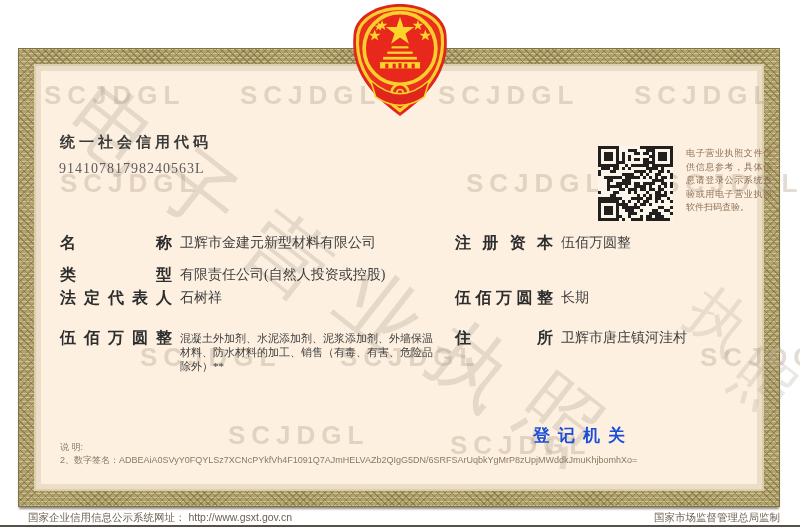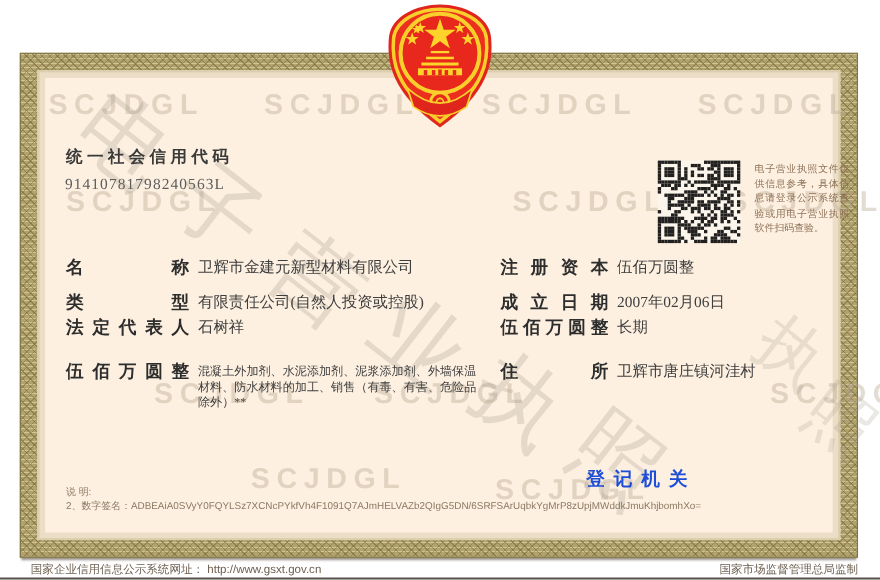--- a/index.html
+++ b/index.html
@@ -479,23 +479,20 @@
   <div class="row col-l r2">
     <span class="flabel">法定代表人</span><span class="fvalue">石树祥</span>
   </div>
   <div class="row col-l r3">
     <span class="flabel">伍佰万圆整</span><span class="fvalue small">混凝土外加剂、水泥添加剂、泥浆添加剂、外墙保温材料、防水材料的加工、销售（有毒、有害、危险品除外）**</span>
   </div>
 
   <div class="row col-r r0">
     <span class="flabel">注册资本</span><span class="fvalue">伍佰万圆整</span>
   </div>
-  <div class="row col-r r1">
-    <span class="flabel">成立日期</span><span class="fvalue">2007年02月06日</span>
-  </div>
   <div class="row col-r r2">
     <span class="flabel">伍佰万圆整</span><span class="fvalue">长期</span>
   </div>
   <div class="row col-r r3">
     <span class="flabel">住所</span><span class="fvalue">卫辉市唐庄镇河洼村</span>
   </div>
 
   <div class="reg-label">登记机关</div>
 
   <div class="notes">

